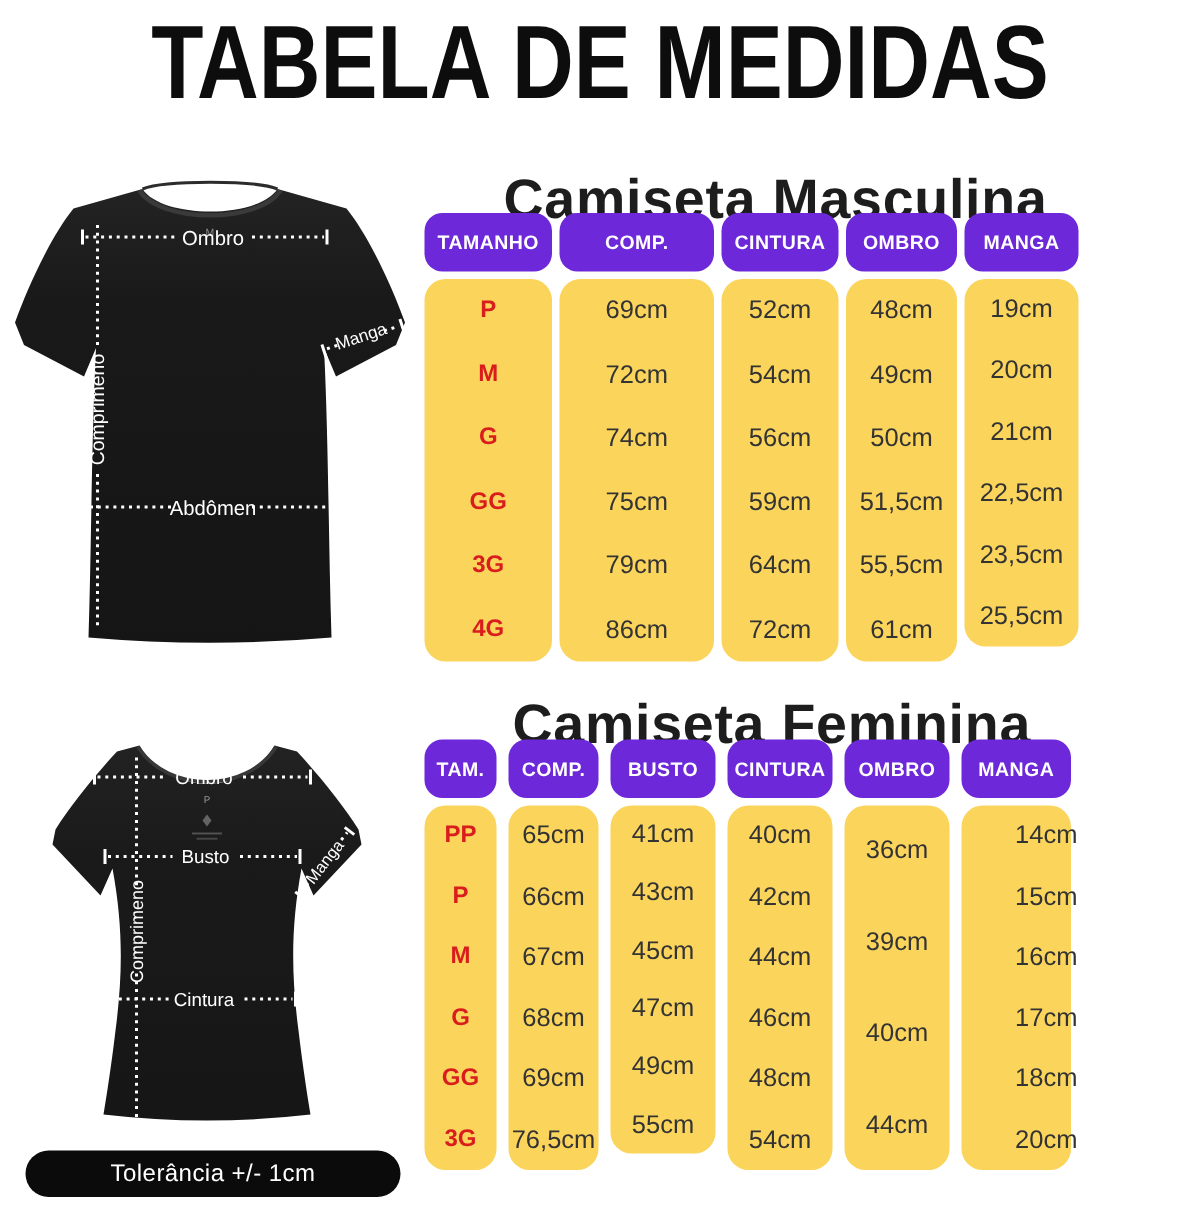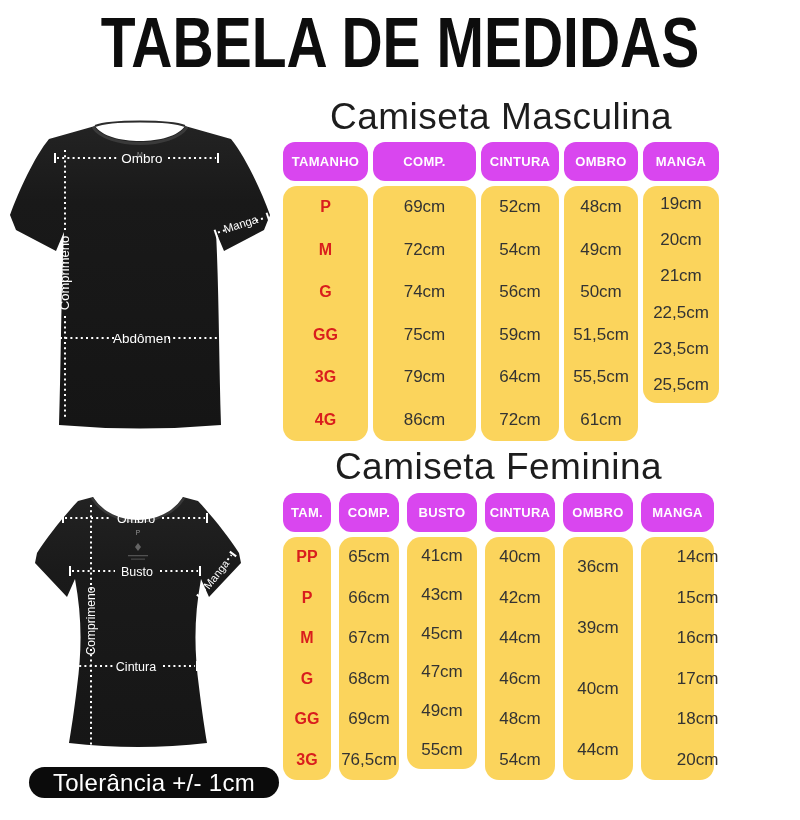--- a/index.html
+++ b/index.html
@@ -5,52 +5,52 @@
   html,body{margin:0;padding:0;background:#fff;}
   .page{position:relative;width:800px;height:820px;background:#ffffff;overflow:hidden;
         font-family:"Liberation Sans",sans-serif;}
 
   
   .main-title{position:absolute;top:8px;left:0;width:800px;text-align:center;margin:0;
     font-size:57px;font-weight:bold;color:#0d0d0d;letter-spacing:0px;line-height:1;
     transform:scaleY(1.22);transform-origin:top center;}
 
   
-  .sec-title{position:absolute;margin:0;text-align:center;font-weight:400;
+  .sec-title{position:absolute;margin:16px;text-align:center;font-weight:700;
     font-size:37px;color:#1d1d1d;letter-spacing:.5px;line-height:1;}
   .sec-title.men{left:283px;width:436px;top:98px;}
   .sec-title.women{left:283px;width:431px;top:448px;}
 
   
   .cols{position:absolute;display:flex;}
   .cols.men{left:283px;top:142px;gap:5px;}
   .cols.women{left:283px;top:493px;gap:8px;justify-content:space-between;}
   .col{display:flex;flex-direction:column;}
-  .pill{height:39px;background:#d946ef;border-radius:12px;color:#fff;
+  .pill{height:39px;background:#6d28d9;border-radius:12px;color:#fff;
     display:flex;align-items:center;justify-content:center;
     font-size:13px;font-weight:bold;letter-spacing:.3px;}
   .colbody{margin-top:5px;background:#fbd45c;border-radius:14px;
     display:flex;flex-direction:column;}
   .cell{flex:1;display:flex;align-items:center;justify-content:center;
     font-size:17px;color:#333333;}
   .cell.size{font-size:16px;font-weight:bold;color:#d91d1d;}
 
   
   .shirt{position:absolute;}
   .shirt.men{left:5px;top:112px;}
   .shirt.women{left:15px;top:487px;}
   .mline{stroke:#ffffff;stroke-width:2;stroke-dasharray:2 3.2;fill:none;}
   .mtick{stroke:#ffffff;stroke-width:2;fill:none;}
   .mlabel{fill:#ffffff;font-family:"Liberation Sans",sans-serif;}
 
   
-  .tolerance{position:absolute;left:29px;top:767px;width:250px;height:31px;
+  .tolerance{position:absolute;left:17px;top:767px;width:250px;height:31px;
     background:#0b0b0b;border-radius:16px;color:#fff;
     display:flex;align-items:center;justify-content:center;
-    font-size:24px;letter-spacing:.3px;}
+    font-size:16px;letter-spacing:.3px;}
 </style>
 </head>
 <body>
 
 <div class="page">
 
   <h1 class="main-title">TABELA DE MEDIDAS</h1>
 
   <svg class="shirt men" width="270" height="336" viewBox="0 0 270 336">
     <defs>
@@ -211,21 +211,21 @@
           <div class="cell">48cm</div>
           <div class="cell">49cm</div>
           <div class="cell">50cm</div>
           <div class="cell">51,5cm</div>
           <div class="cell">55,5cm</div>
           <div class="cell">61cm</div>
         </div>
       </div>
       <div class="col" style="width: 76px;">
         <div class="pill">MANGA</div>
-        <div class="colbody" style="height: 217px;">
+        <div class="colbody" style="height: 245px;">
           <div class="cell">19cm</div>
           <div class="cell">20cm</div>
           <div class="cell">21cm</div>
           <div class="cell">22,5cm</div>
           <div class="cell">23,5cm</div>
           <div class="cell">25,5cm</div>
         </div>
       </div>
     </div>
 

